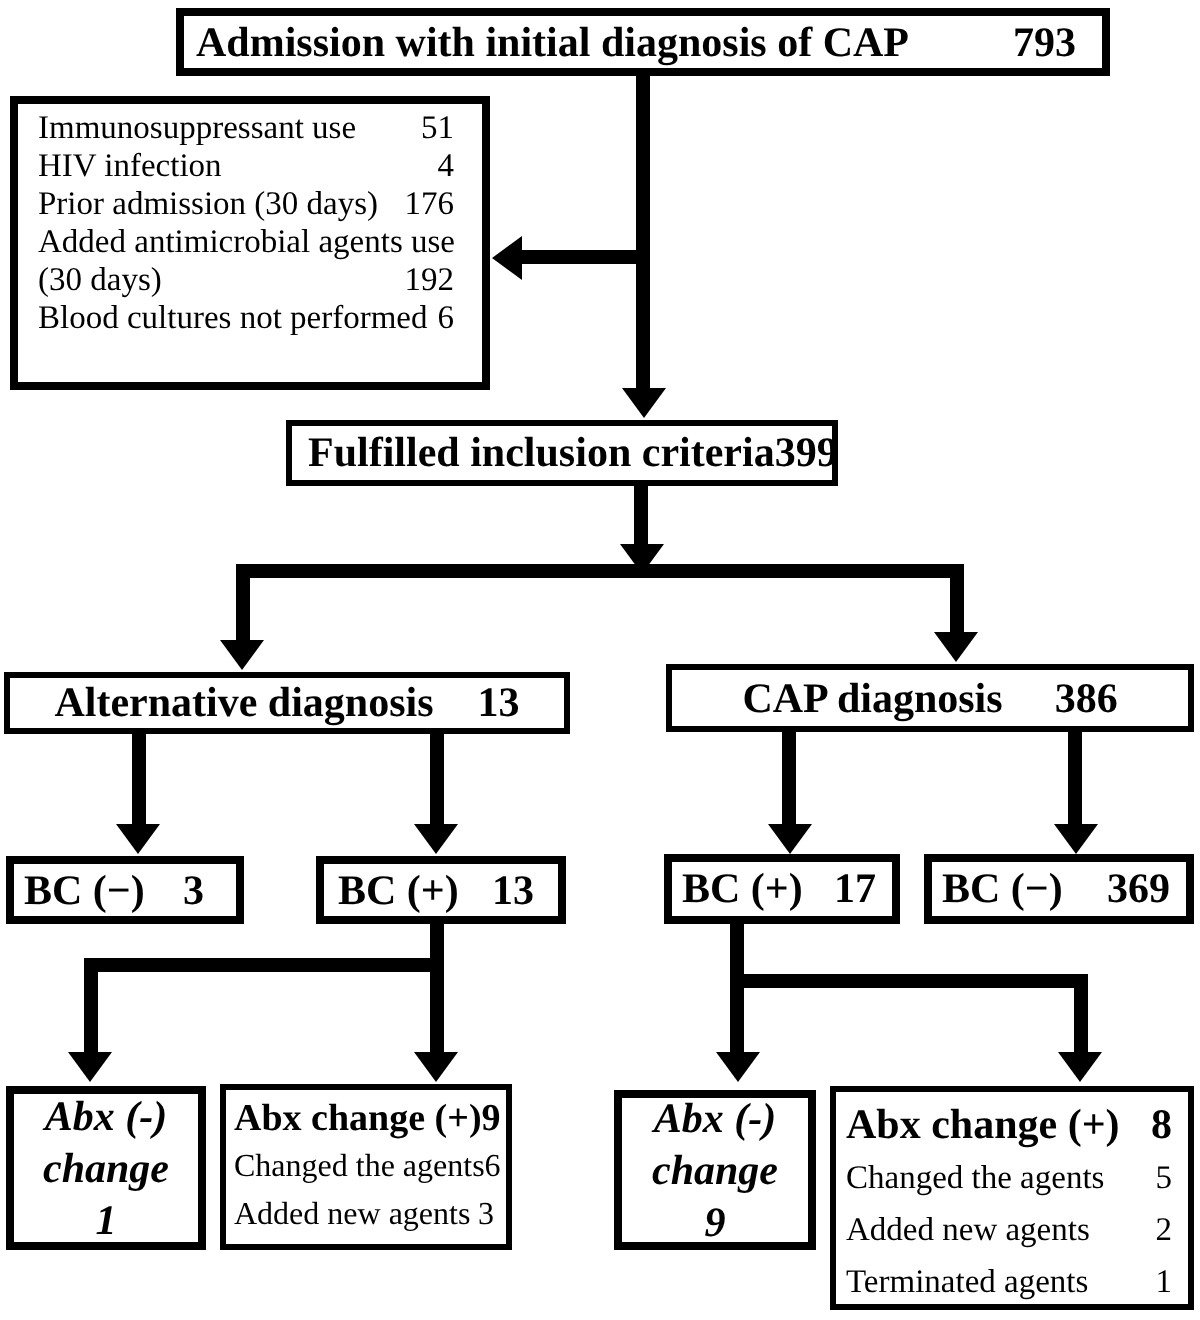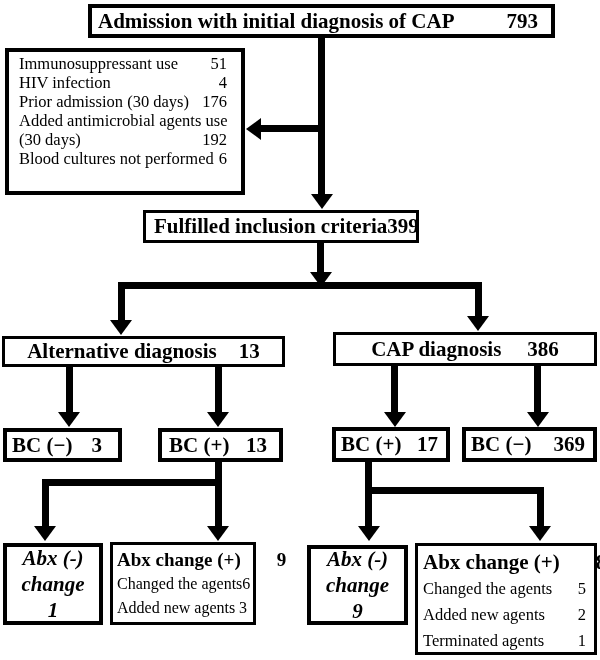--- a/index.html
+++ b/index.html
@@ -18,21 +18,21 @@
   .center  { justify-content:center; }
   .col { flex-direction:column; justify-content:center; align-items:center; }
   .panel { display:block; }
   .t21 { font-size:21px; }
   .t19 { font-size:19px; }
   .detail { font-weight:normal; font-size:16.5px; line-height:19px;
             display:flex; justify-content:space-between; }
   .x-title { display:flex; justify-content:space-between; font-weight:bold;
              font-size:22px; line-height:27px; padding:0 2px; }
   .x-rows { padding:0 6px 12px 2px;font-family:Liberation Serif, serif; }
-  .p-title { display:flex; justify-content:space-between; font-weight:bold;gap:36px; }
+  .p-title { display:flex; justify-content:space-between; font-weight:bold; }
   .hline, .vline { position:absolute; background:#000; }
   .ah-down { position:absolute; width:0; height:0;
              border-left:11px solid transparent; border-right:11px solid transparent;
              border-top:15px solid #000; }
   .ah-left { position:absolute; width:0; height:0;
              border-top:11px solid transparent; border-bottom:11px solid transparent;
              border-right:15px solid #000; }
   .abx-line { line-height:26px; font-size:21px; font-weight:bold;font-style:italic; }
 </style>
 </head>

